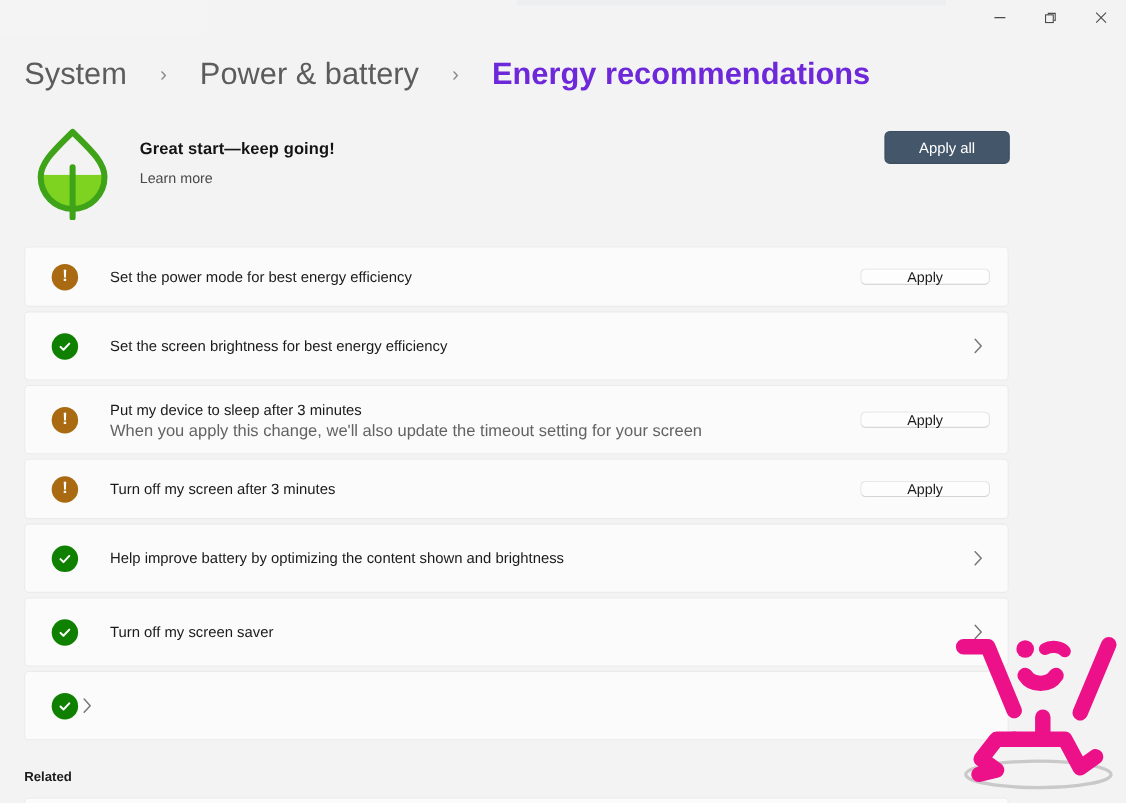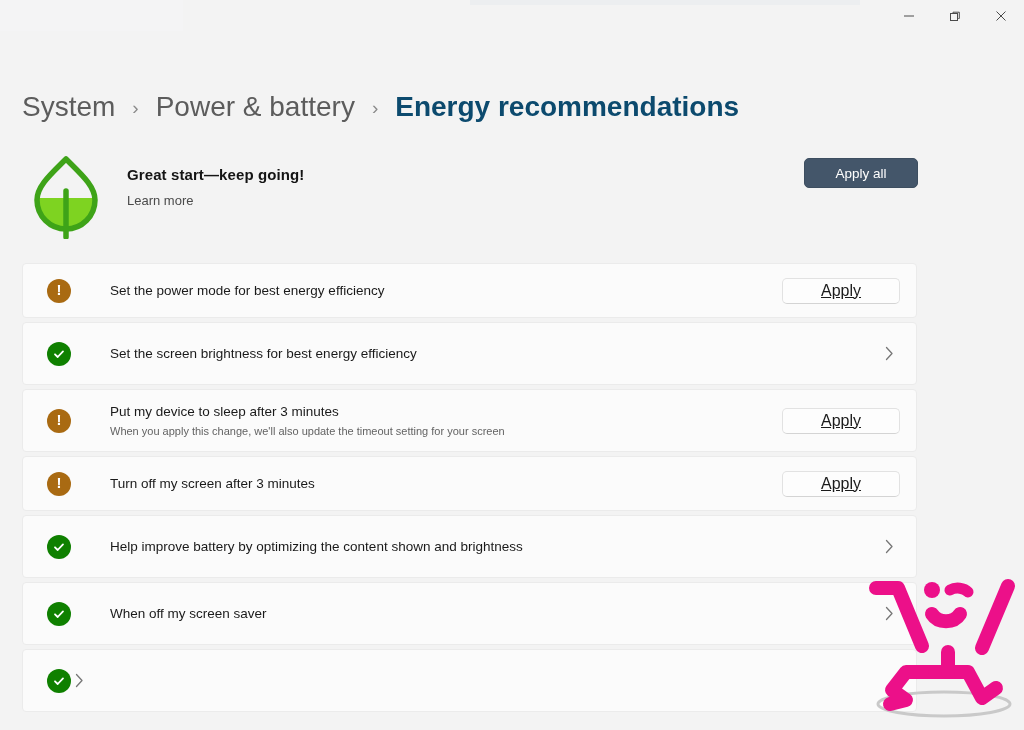--- a/index.html
+++ b/index.html
@@ -58,41 +58,40 @@
     height: 698px;
     overflow: hidden;
     padding: 0;
     position: relative;
   }
 
   
   .breadcrumb {
     display: flex;
     align-items: baseline;
-    gap: 17px;
+    gap: 30px;
     padding: 18px 0 0 22px;
     font-size: 28px;
     line-height: 34px;
     white-space: nowrap;
   }
   .crumb-link {
     color: #5c5c5c;
     font-weight: 400;
   }
   .crumb-sep {
     color: #8a8a8a;
     font-size: 19px;
     font-weight: 400;
     position: relative;
     top: -2px;
   }
   .crumb-current {
-    color: #0c4a6e;
+    color: #6d28d9;
     font-weight: 700;
-    margin-top: 40px;
   }
 
   
   .hero {
     display: flex;
     align-items: flex-start;
     padding: 24px 24px 0 26px;
     position: relative;
   }
   .leaf-wrap {
@@ -185,53 +184,52 @@
     font-size: 15px;
     font-weight: 700;
     line-height: 15px;
     font-family: "Liberation Sans", sans-serif;
     position: relative;
     top: -1px;
   }
 
   .card-body {
     flex: 1;
-    padding-left: 39px;
+    padding-left: 29px;
     min-width: 0;
   }
   .card-title {
     font-size: 13.5px;
     color: #1a1a1a;
     line-height: 18px;
     white-space: nowrap;
   }
   .card-sub {
-    font-size: 11px;
+    font-size: 15px;
     color: #636363;
     line-height: 16px;
     margin-top: 2px;
     white-space: nowrap;
   }
 
   .apply-btn {
     width: 118px;
-    height: 26px;
+    height: 15px;
     background: #fdfdfd;
     border: 1px solid #e2e2e2;
     border-bottom-color: #d4d4d4;
     border-radius: 5px;
-    font-size: 16px;
+    font-size: 13px;
     font-family: "Liberation Sans", sans-serif;
     color: #1b1b1b;
     display: flex;
     align-items: center;
     justify-content: center;
     cursor: pointer;
     flex: 0 0 118px;
-    text-decoration: underline;
   }
   .chevron {
     flex: 0 0 16px;
     display: flex;
     align-items: center;
     justify-content: center;
     color: #767676;
     margin-right: 3px;
   }
   .chevron svg { display: block; }
@@ -399,21 +397,21 @@
       </div>
     </div>
 
     <div class="card h64">
       <div class="status-icon done">
         <svg width="14" height="14" viewBox="0 0 14 14">
           <path d="M3 7.3l2.7 2.7L11 4.4" stroke="#ffffff" stroke-width="1.8" fill="none" stroke-linecap="round" stroke-linejoin="round"></path>
         </svg>
       </div>
       <div class="card-body">
-        <div class="card-title">When off my screen saver</div>
+        <div class="card-title">Turn off my screen saver</div>
       </div>
       <div class="chevron">
         <svg width="9" height="15" viewBox="0 0 9 15">
           <path d="M1.5 1.5L7 7.5l-5.5 6" stroke="#767676" stroke-width="1.3" fill="none" stroke-linecap="round" stroke-linejoin="round"></path>
         </svg>
       </div>
     </div>
 
     <div class="card h64">
       <div class="status-icon done">

